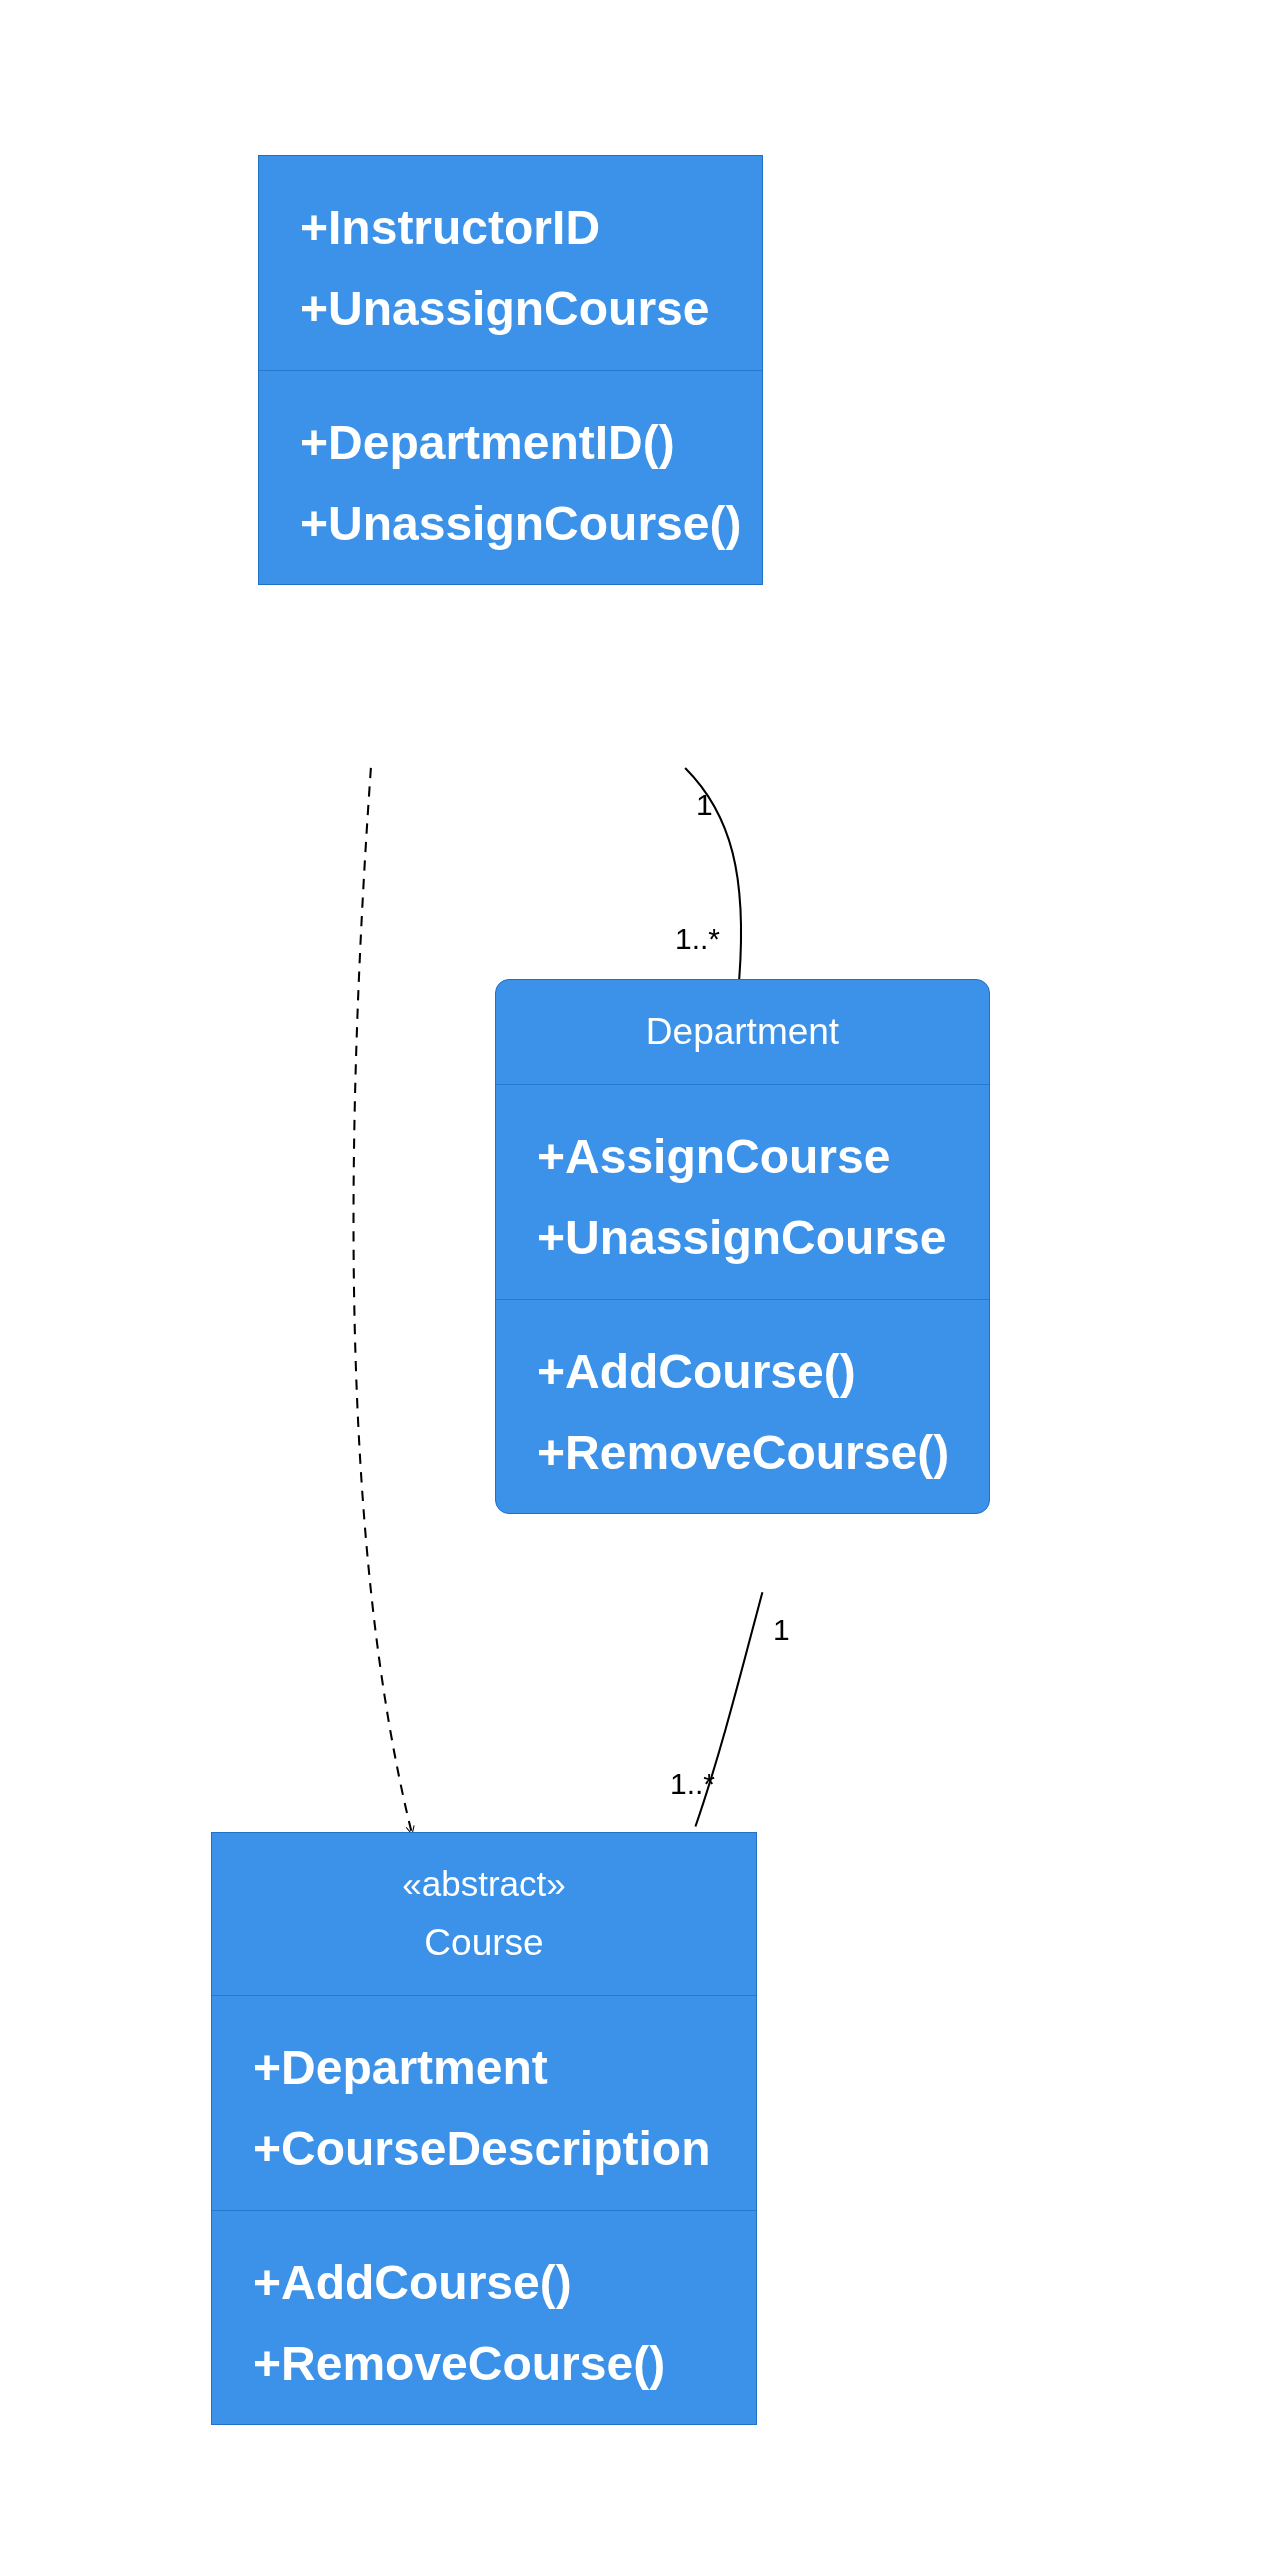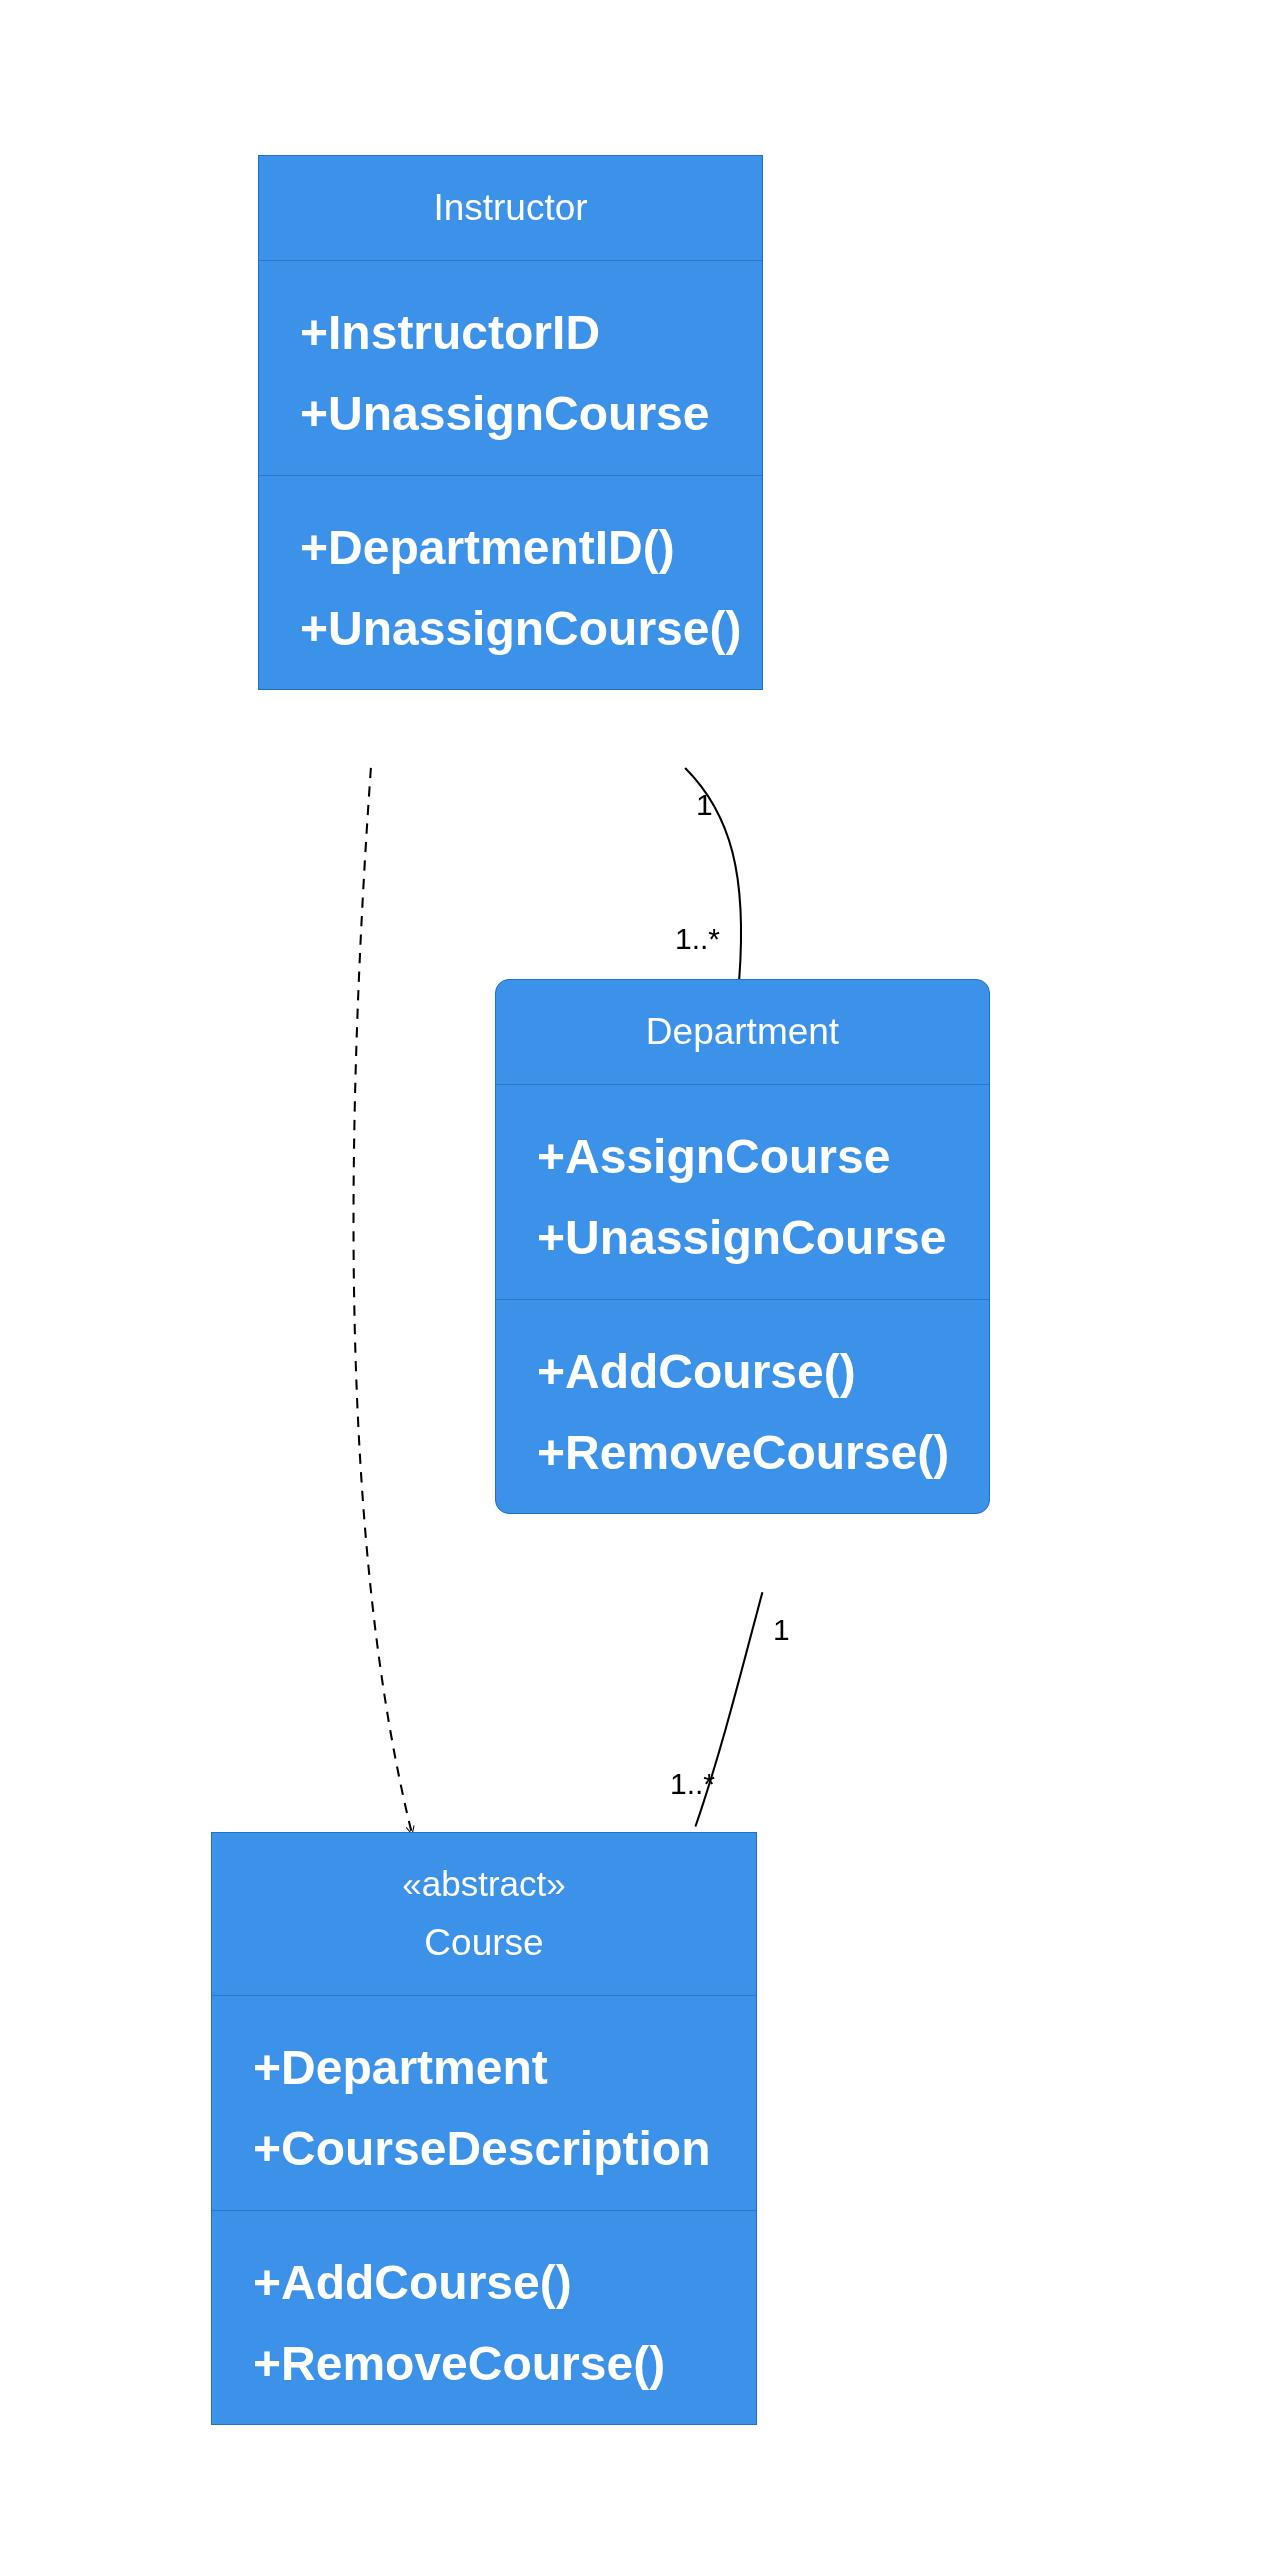--- a/index.html
+++ b/index.html
@@ -74,23 +74,20 @@
   <path d="M 1125,6640 C 1080,6760 1050,6880 1040,6980" fill="none" stroke="#000" stroke-width="4"></path>
 
   <path d="M 1700,6640 C 1740,6760 1770,6880 1790,6990" fill="none" stroke="#000" stroke-width="4"></path>
 
   <path d="M 1560,6990 C 1500,6880 1460,6780 1440,6655" fill="none" stroke="#000" stroke-width="4" stroke-dasharray="20 16" marker-end="url(#arrow-open)"></path>
 
   <path d="M 700,6985 C 560,6300 540,5600 680,5055" fill="none" stroke="#000" stroke-width="4" stroke-dasharray="20 16" marker-end="url(#arrow-open)"></path>
 </svg>
 
 <div class="uml-class" style="left:258px; top:155px; width:505px;">
-  <div class="uml-header">
-    <span>Instructor</span>
-  </div>
   <div class="uml-section">
     <div class="uml-row">+InstructorID</div>
     <div class="uml-row">+UnassignCourse</div>
   </div>
   <div class="uml-section">
     <div class="uml-row">+DepartmentID()</div>
     <div class="uml-row">+UnassignCourse()</div>
   </div>
 </div>
 

